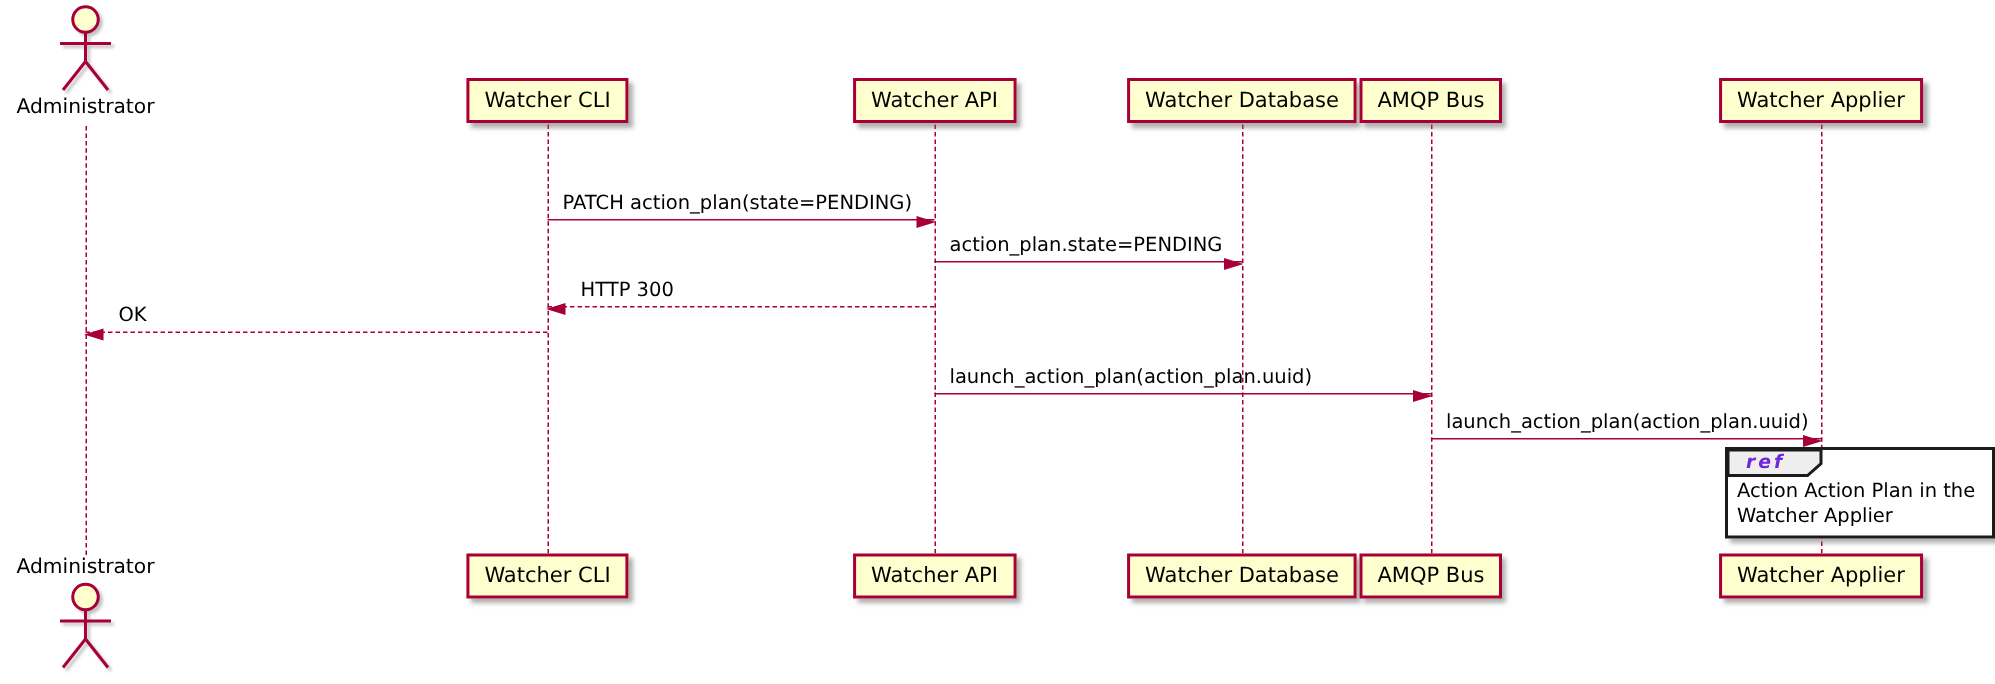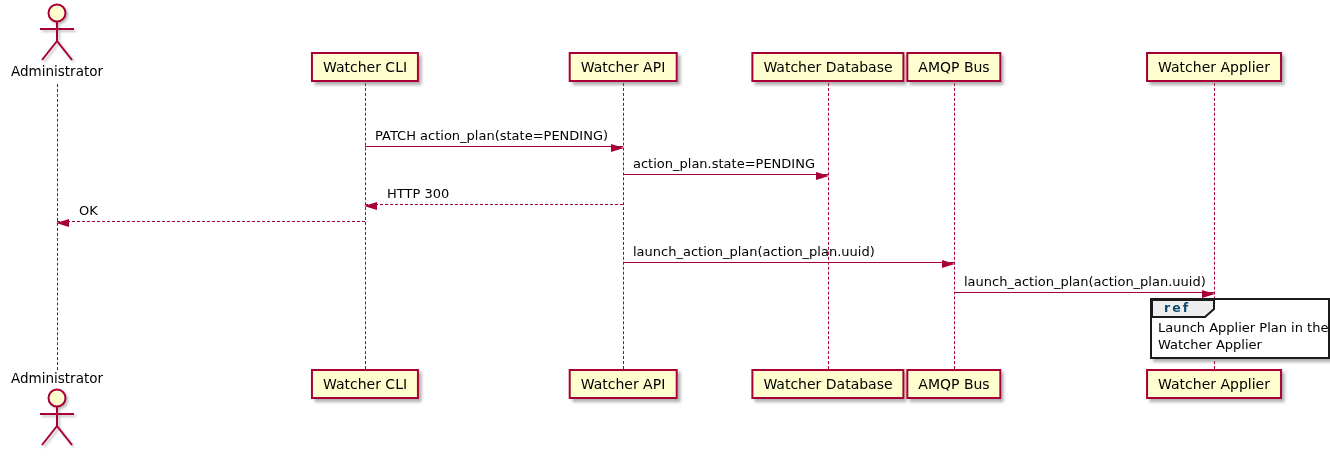--- a/index.html
+++ b/index.html
@@ -91,23 +91,24 @@
     width: 64px;
     height: 18px;
   }
   .ref-header svg { position: absolute; top: -1px; left: -1px; }
   .ref-keyword {
     position: absolute;
     left: 12px;
     top: 0;
     font-size: 12.5px;
     font-weight: bold;
-    color: #0c4a6e;
+    color: #6d28d9;
     letter-spacing: 2px;
     line-height: 16px;
+    font-style: italic;
   }
   .ref-body {
     padding: 1px 6px 4px 6px;
     font-size: 13px;
     color: #000;
     line-height: 17px;
     white-space: nowrap;
   }
 </style>
 </head>
@@ -177,21 +178,21 @@
   </div>
 
   <div class="ref-box" style="left:1150px; top:298px; width:176px;">
     <div class="ref-header">
       <svg width="66" height="20" viewBox="0 0 66 20">
         <path d="M1,1 H63 V10 L54,18 H1 Z" fill="#EEEEEE" stroke="#1b1b1b" stroke-width="2"></path>
       </svg>
       <span class="ref-keyword">ref</span>
     </div>
     <div class="ref-body">
-      <div>Launch Applier Plan in the</div>
+      <div>Action Action Plan in the</div>
       <div>Watcher Applier</div>
     </div>
   </div>
 
   <div class="pbox" style="left:365px;  top:369px;">Watcher CLI</div>
   <div class="pbox" style="left:623px;  top:369px;">Watcher API</div>
   <div class="pbox" style="left:828px;  top:369px;">Watcher Database</div>
   <div class="pbox" style="left:954px;  top:369px;">AMQP Bus</div>
   <div class="pbox" style="left:1214px; top:369px;">Watcher Applier</div>
 

